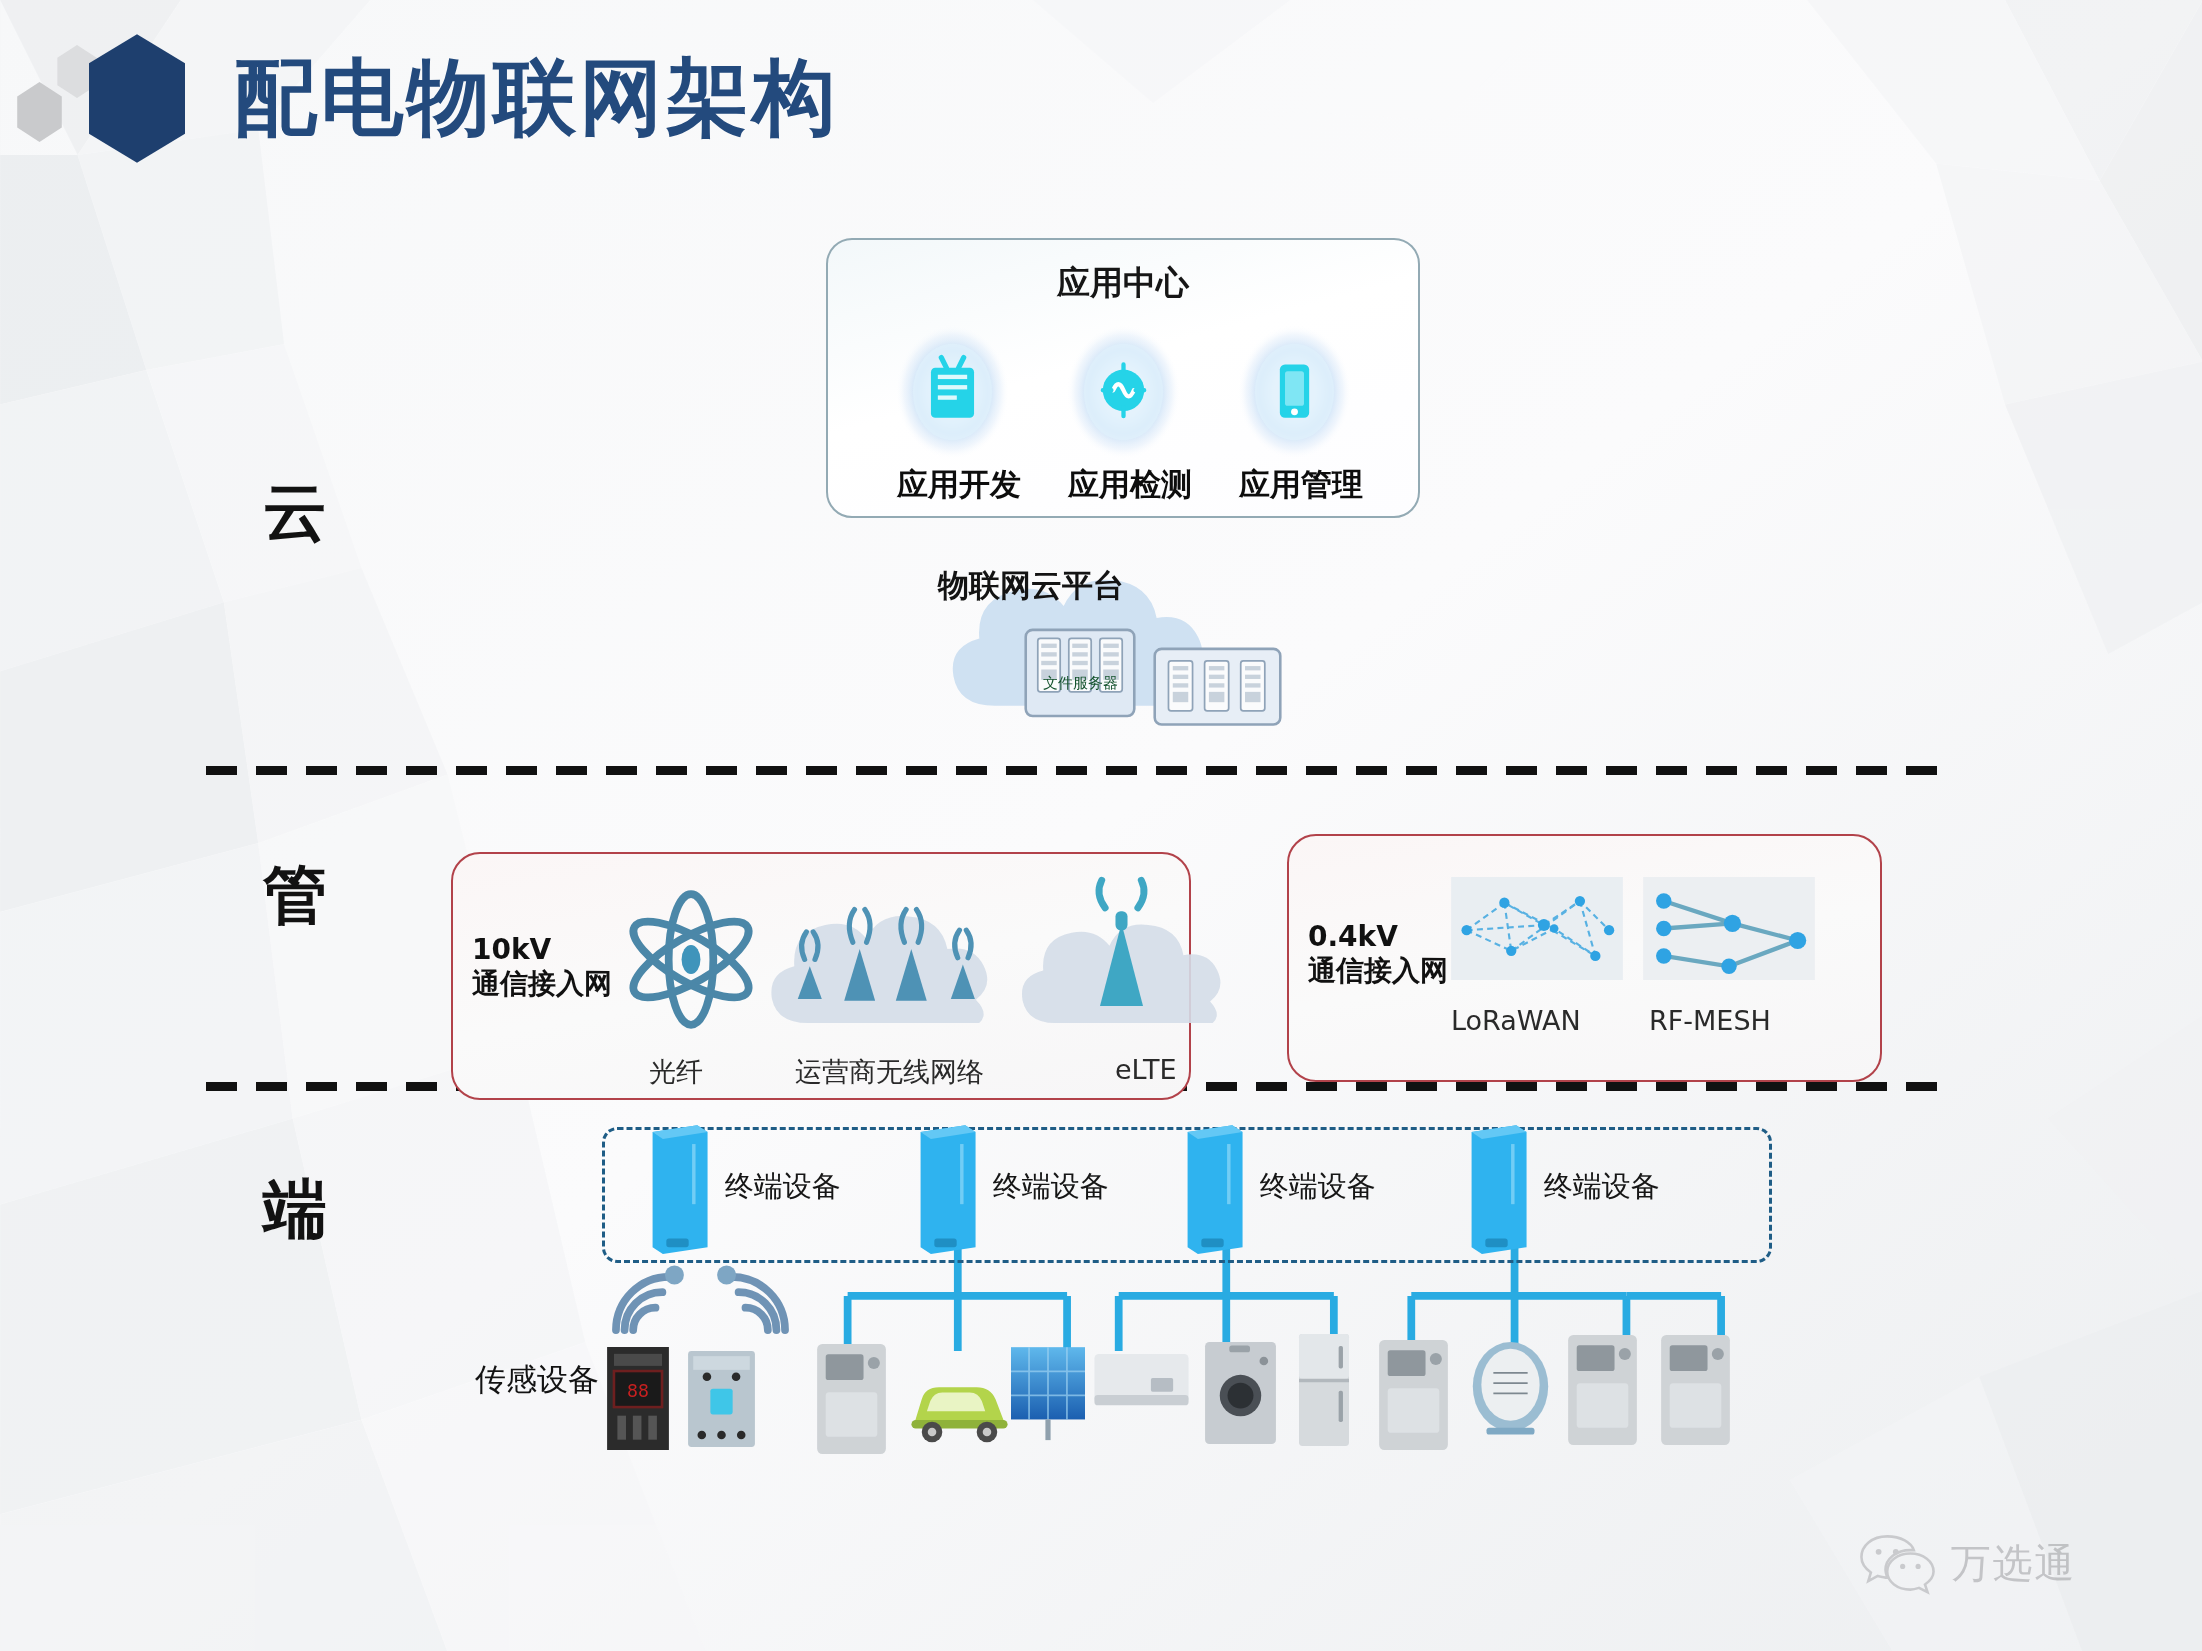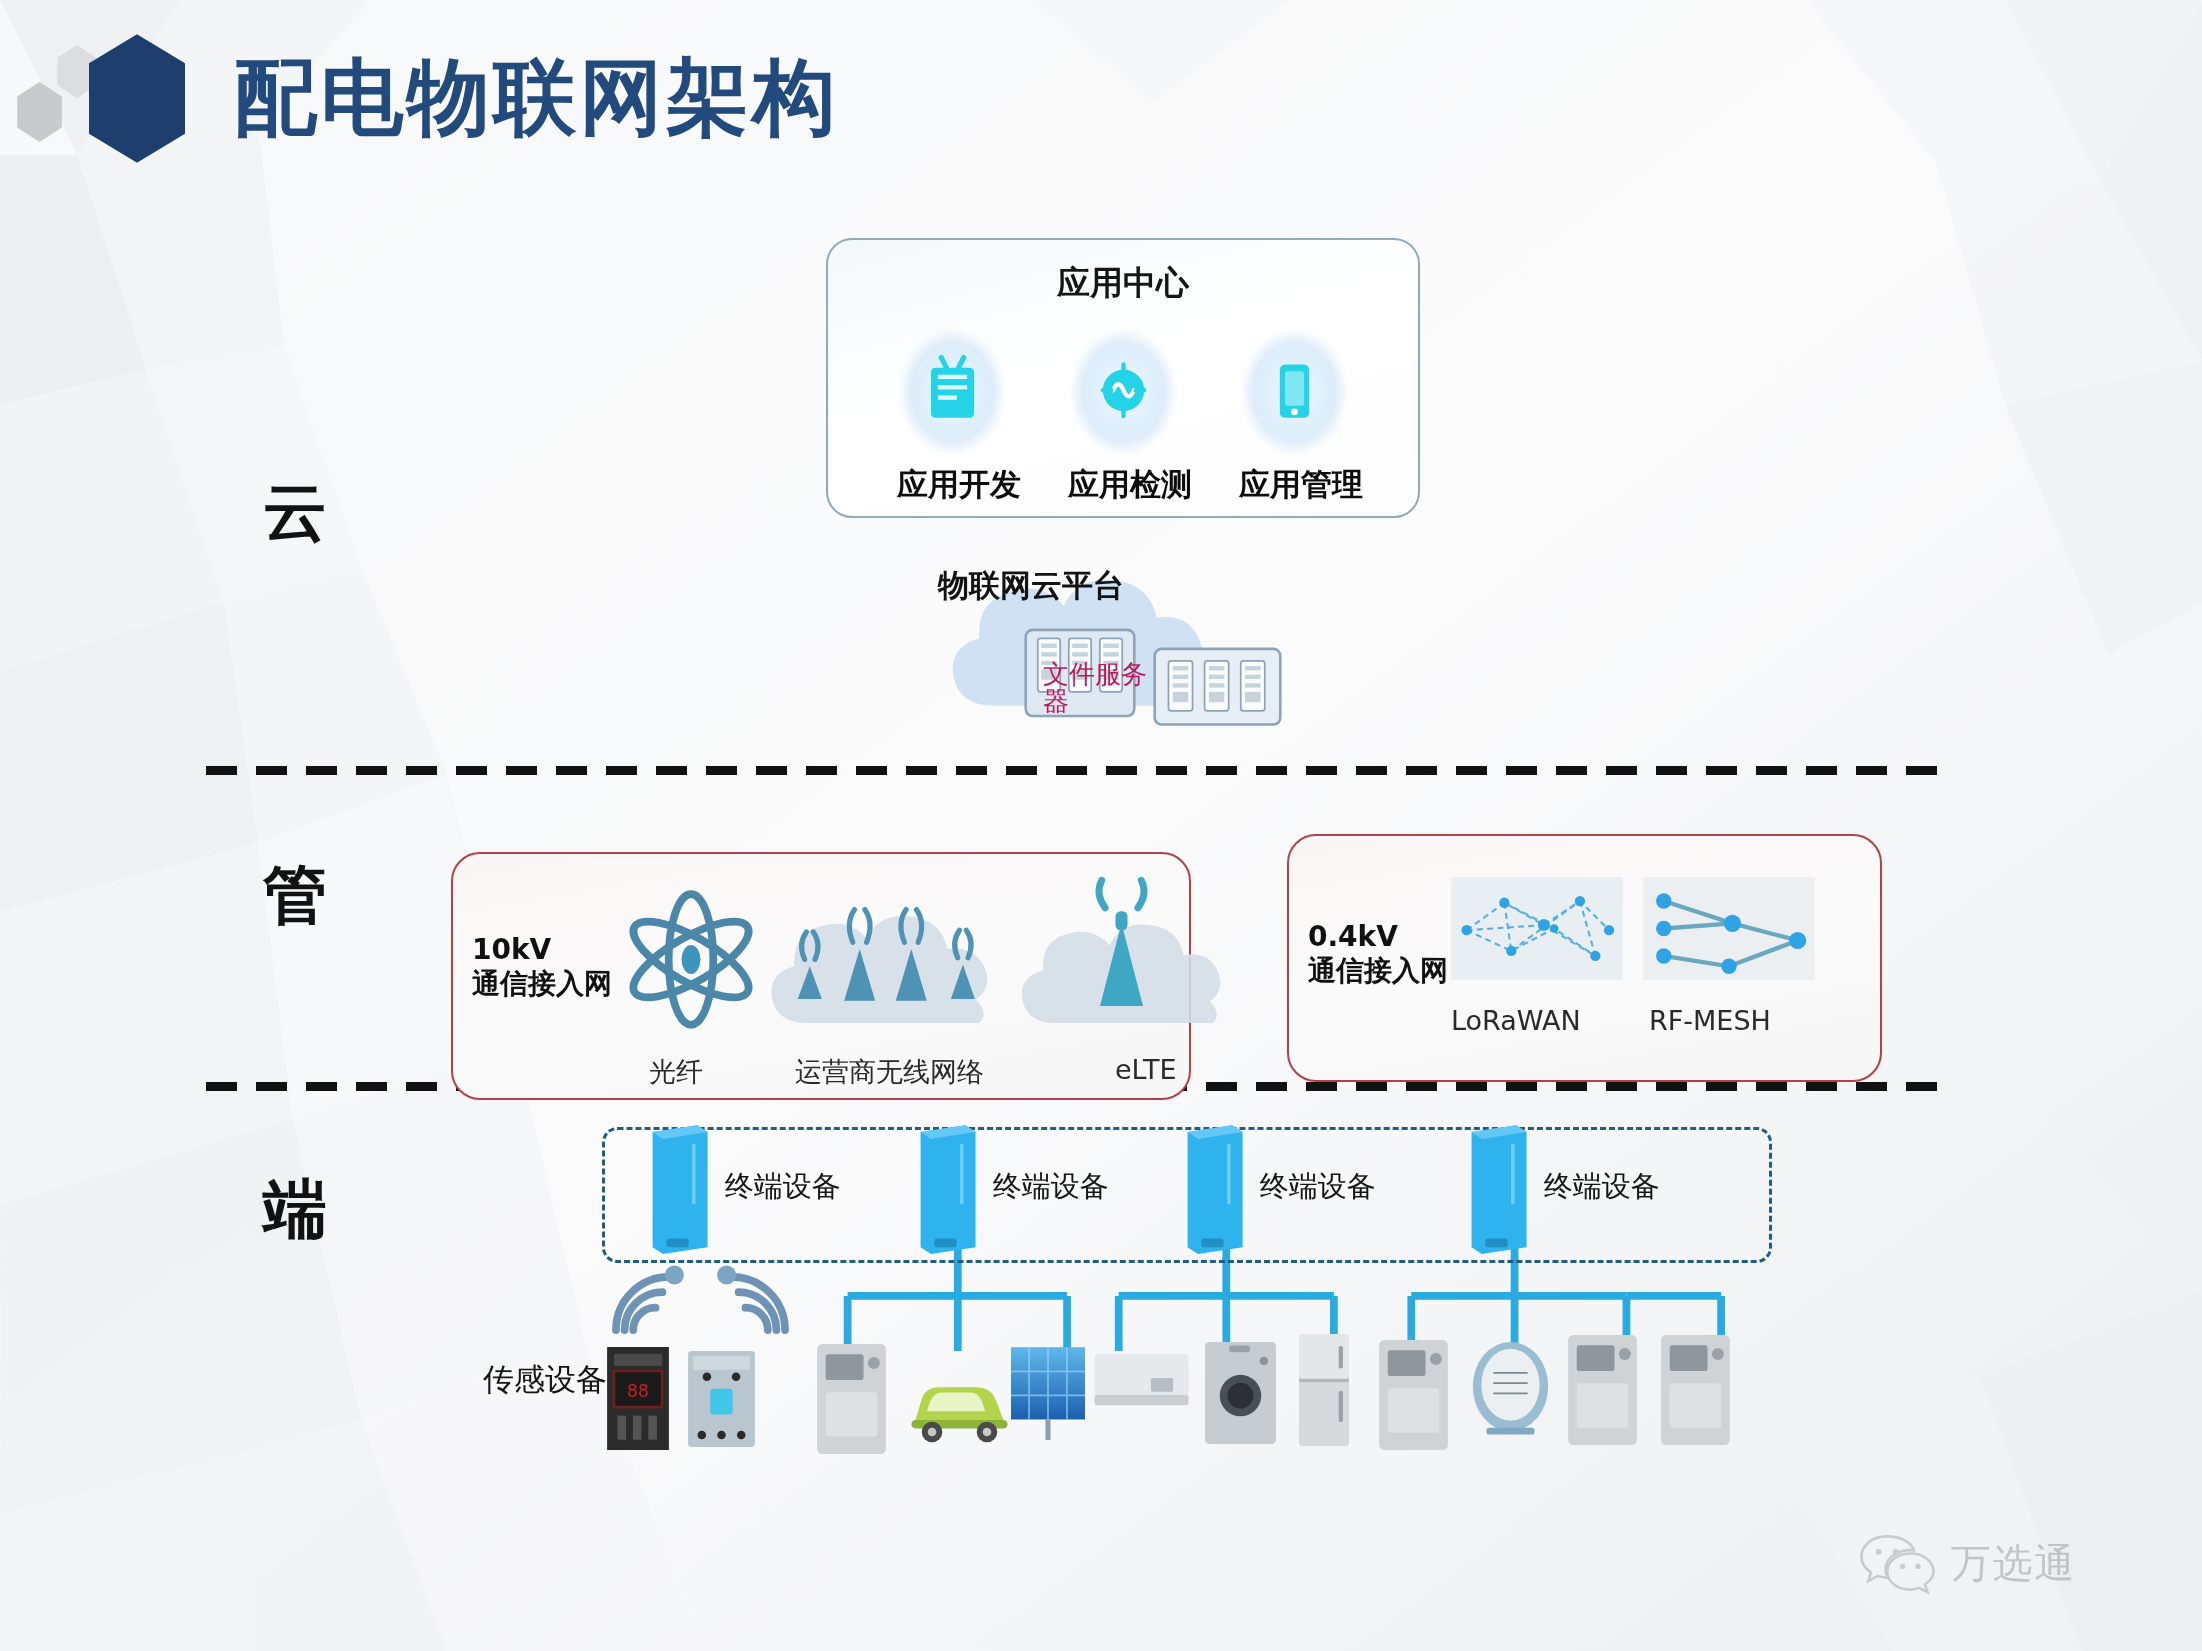--- a/index.html
+++ b/index.html
@@ -66,22 +66,22 @@
   }
 
   
   #cloud-platform{ position:absolute; left:938px; top:568px; width:396px; height:198px; z-index:5; }
   #cloud-platform-title{
     position:absolute; top:-3.4px; left:0; width:100%; text-align:left;
     font-size:31px; font-weight:700; color:#131313; z-index:3;
     font-family:"DejaVu Sans","Liberation Sans",sans-serif;
   }
   #file-server-label{
-    position:absolute; left:105px; top:93px; width:129px; z-index:4;
-    font-size:26px; line-height:1.02; color:#be185d; text-align:left;
+    position:absolute; left:105px; top:108px; width:129px; z-index:4;
+    font-size:15px; line-height:1.02; color:#14532d; text-align:left;
     font-family:"DejaVu Sans","Liberation Sans",sans-serif;
   }
 
   
   .net-box{
     position:absolute; border:2.6px solid #b2424a; border-radius:29px;
     background:linear-gradient(170deg,#fbf6f6 0%,#fafafa 50%,#f7f6f7 100%);
     z-index:5;
   }
   #net-box-10kv{ left:451px; top:852px; width:740px; height:248px; }
@@ -105,21 +105,20 @@
   .term-label{
     font-size:29px; color:#161616; margin-left:13.8px; white-space:nowrap;
     font-family:"DejaVu Sans","Liberation Sans",sans-serif;
   }
 
   
   #sensor-label{
     position:absolute; left:475px; top:1359px; z-index:6;
     font-size:31px; color:#131313; white-space:nowrap;
     font-family:"DejaVu Sans","Liberation Sans",sans-serif;
-    margin-left:8px;
   }
 
   
   #watermark{
     position:absolute; left:1858px; top:1531px; z-index:7;
     display:flex; align-items:center; gap:13.8px; opacity:.45;
   }
   #watermark-text{
     font-size:40px; color:#8d8d91; letter-spacing:1.7px;
     font-family:"DejaVu Sans","Liberation Sans",sans-serif;

